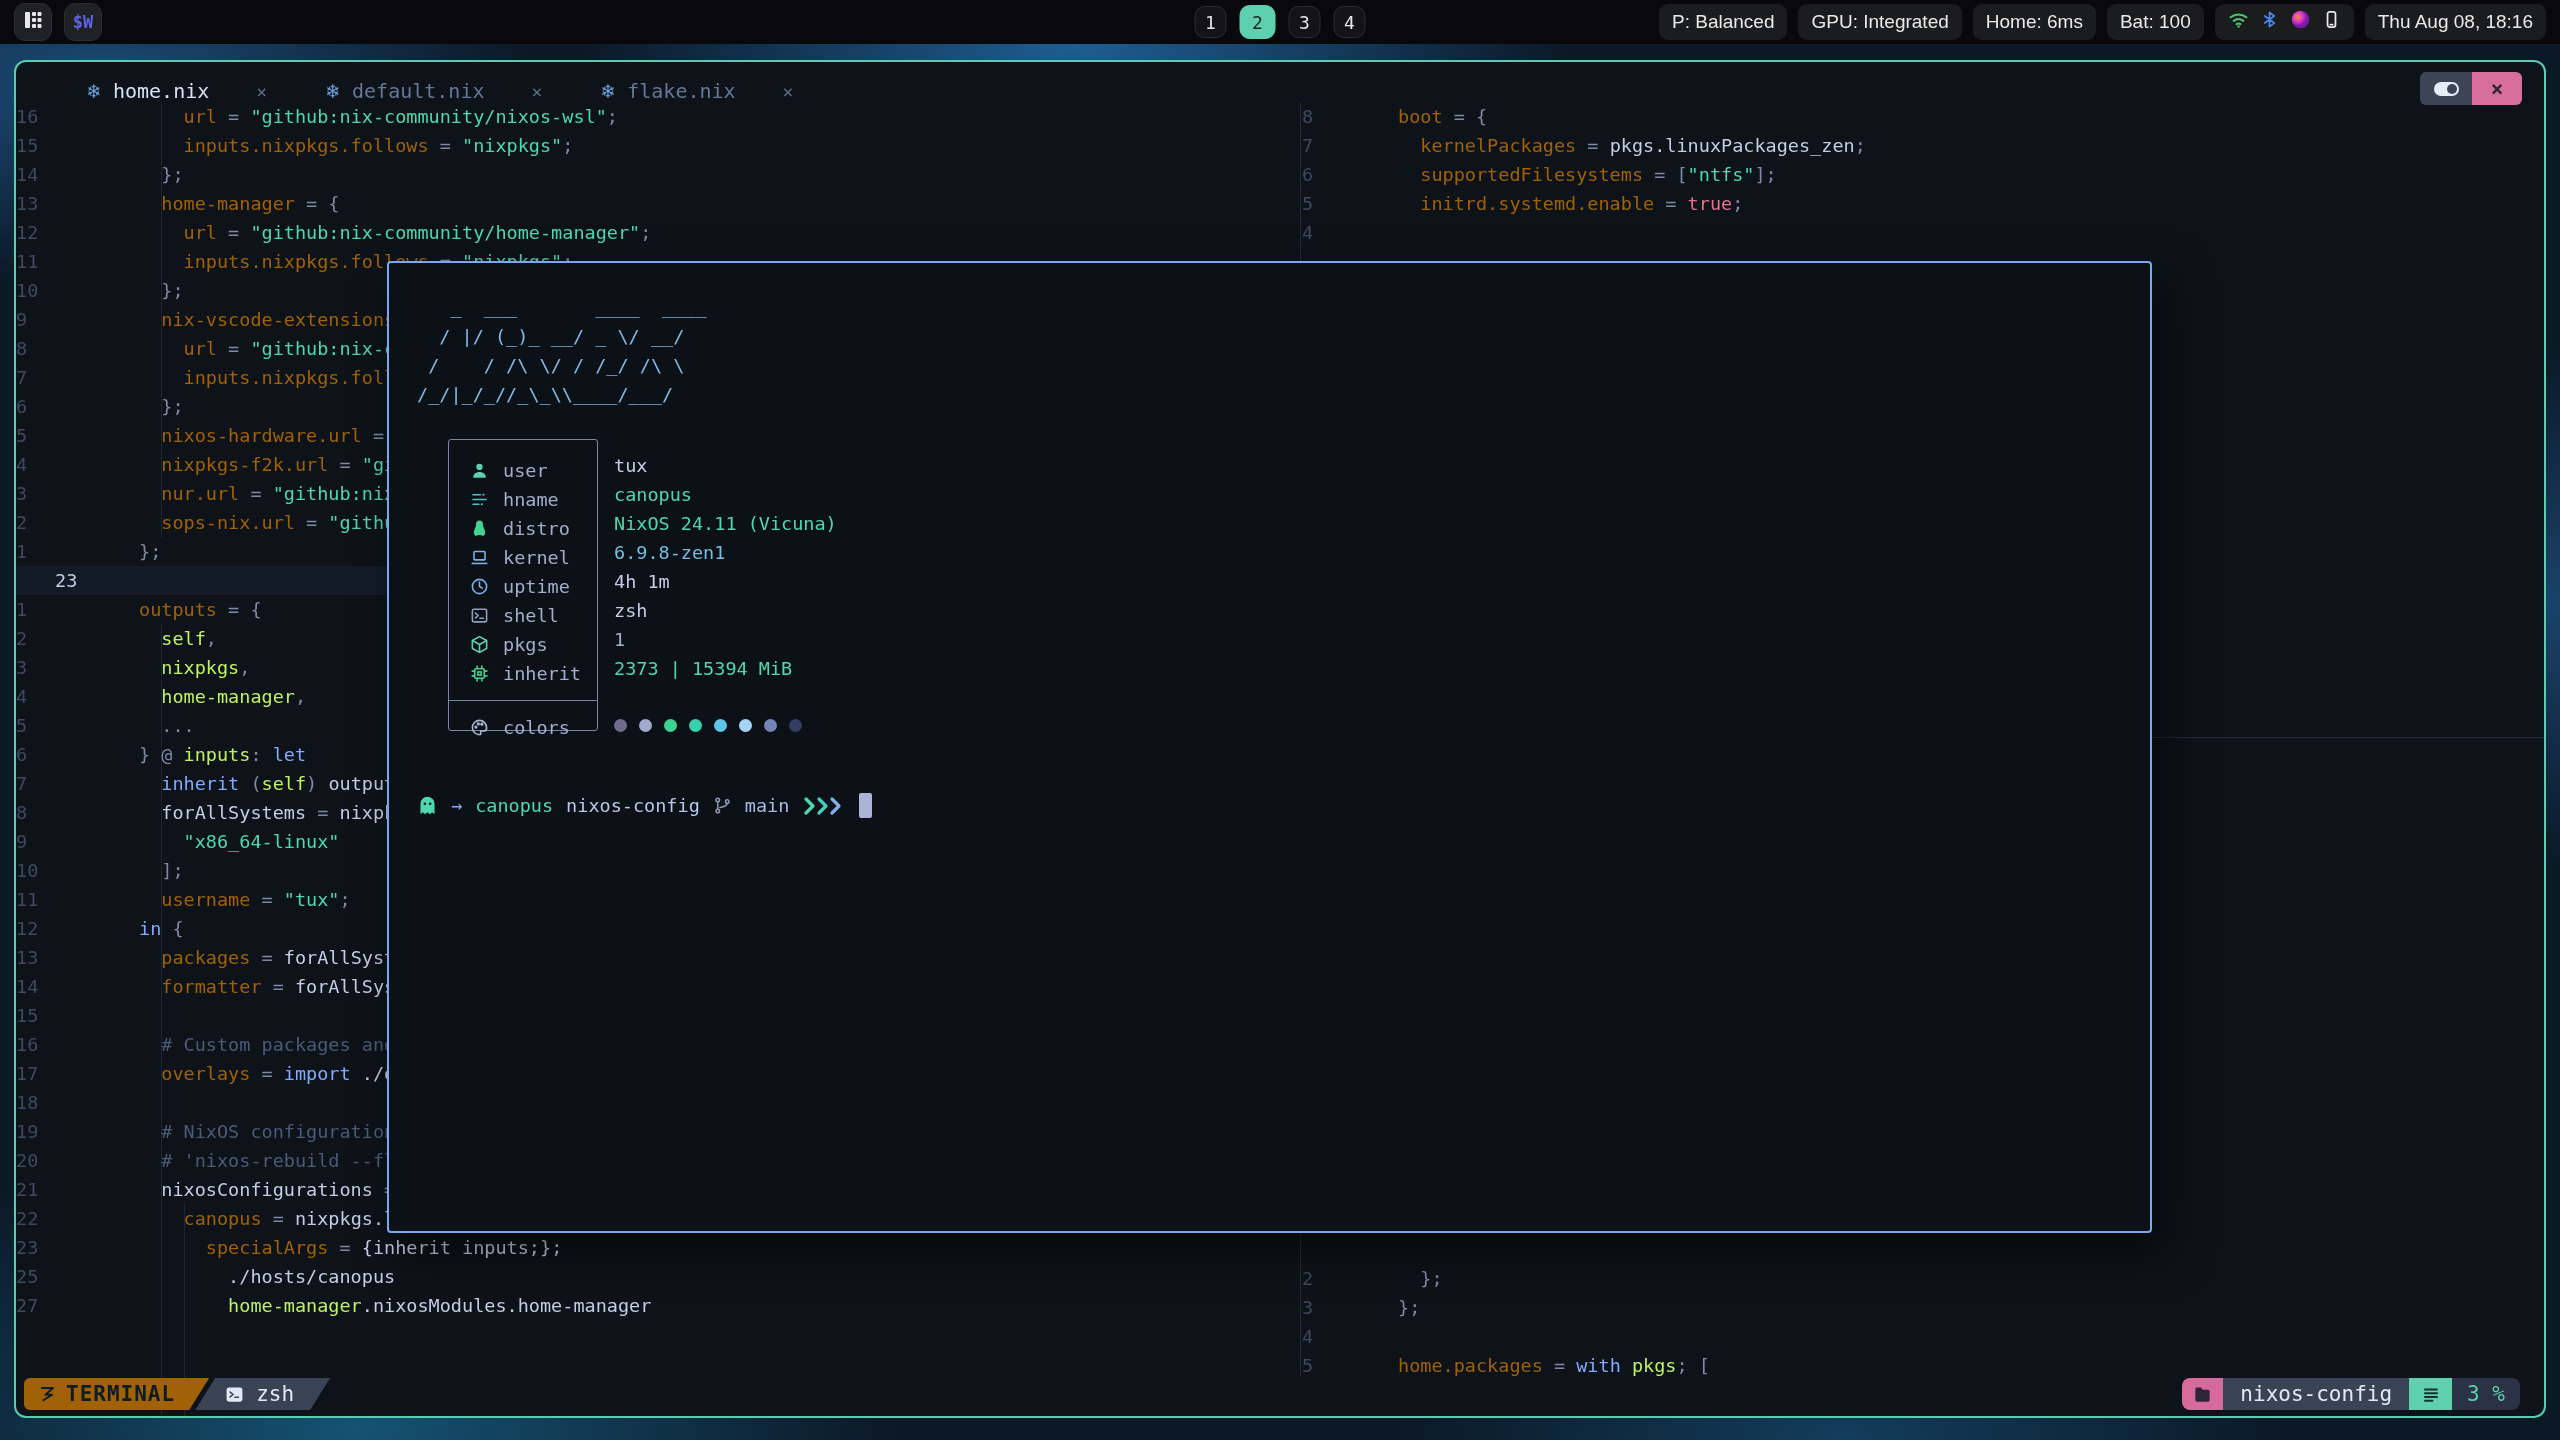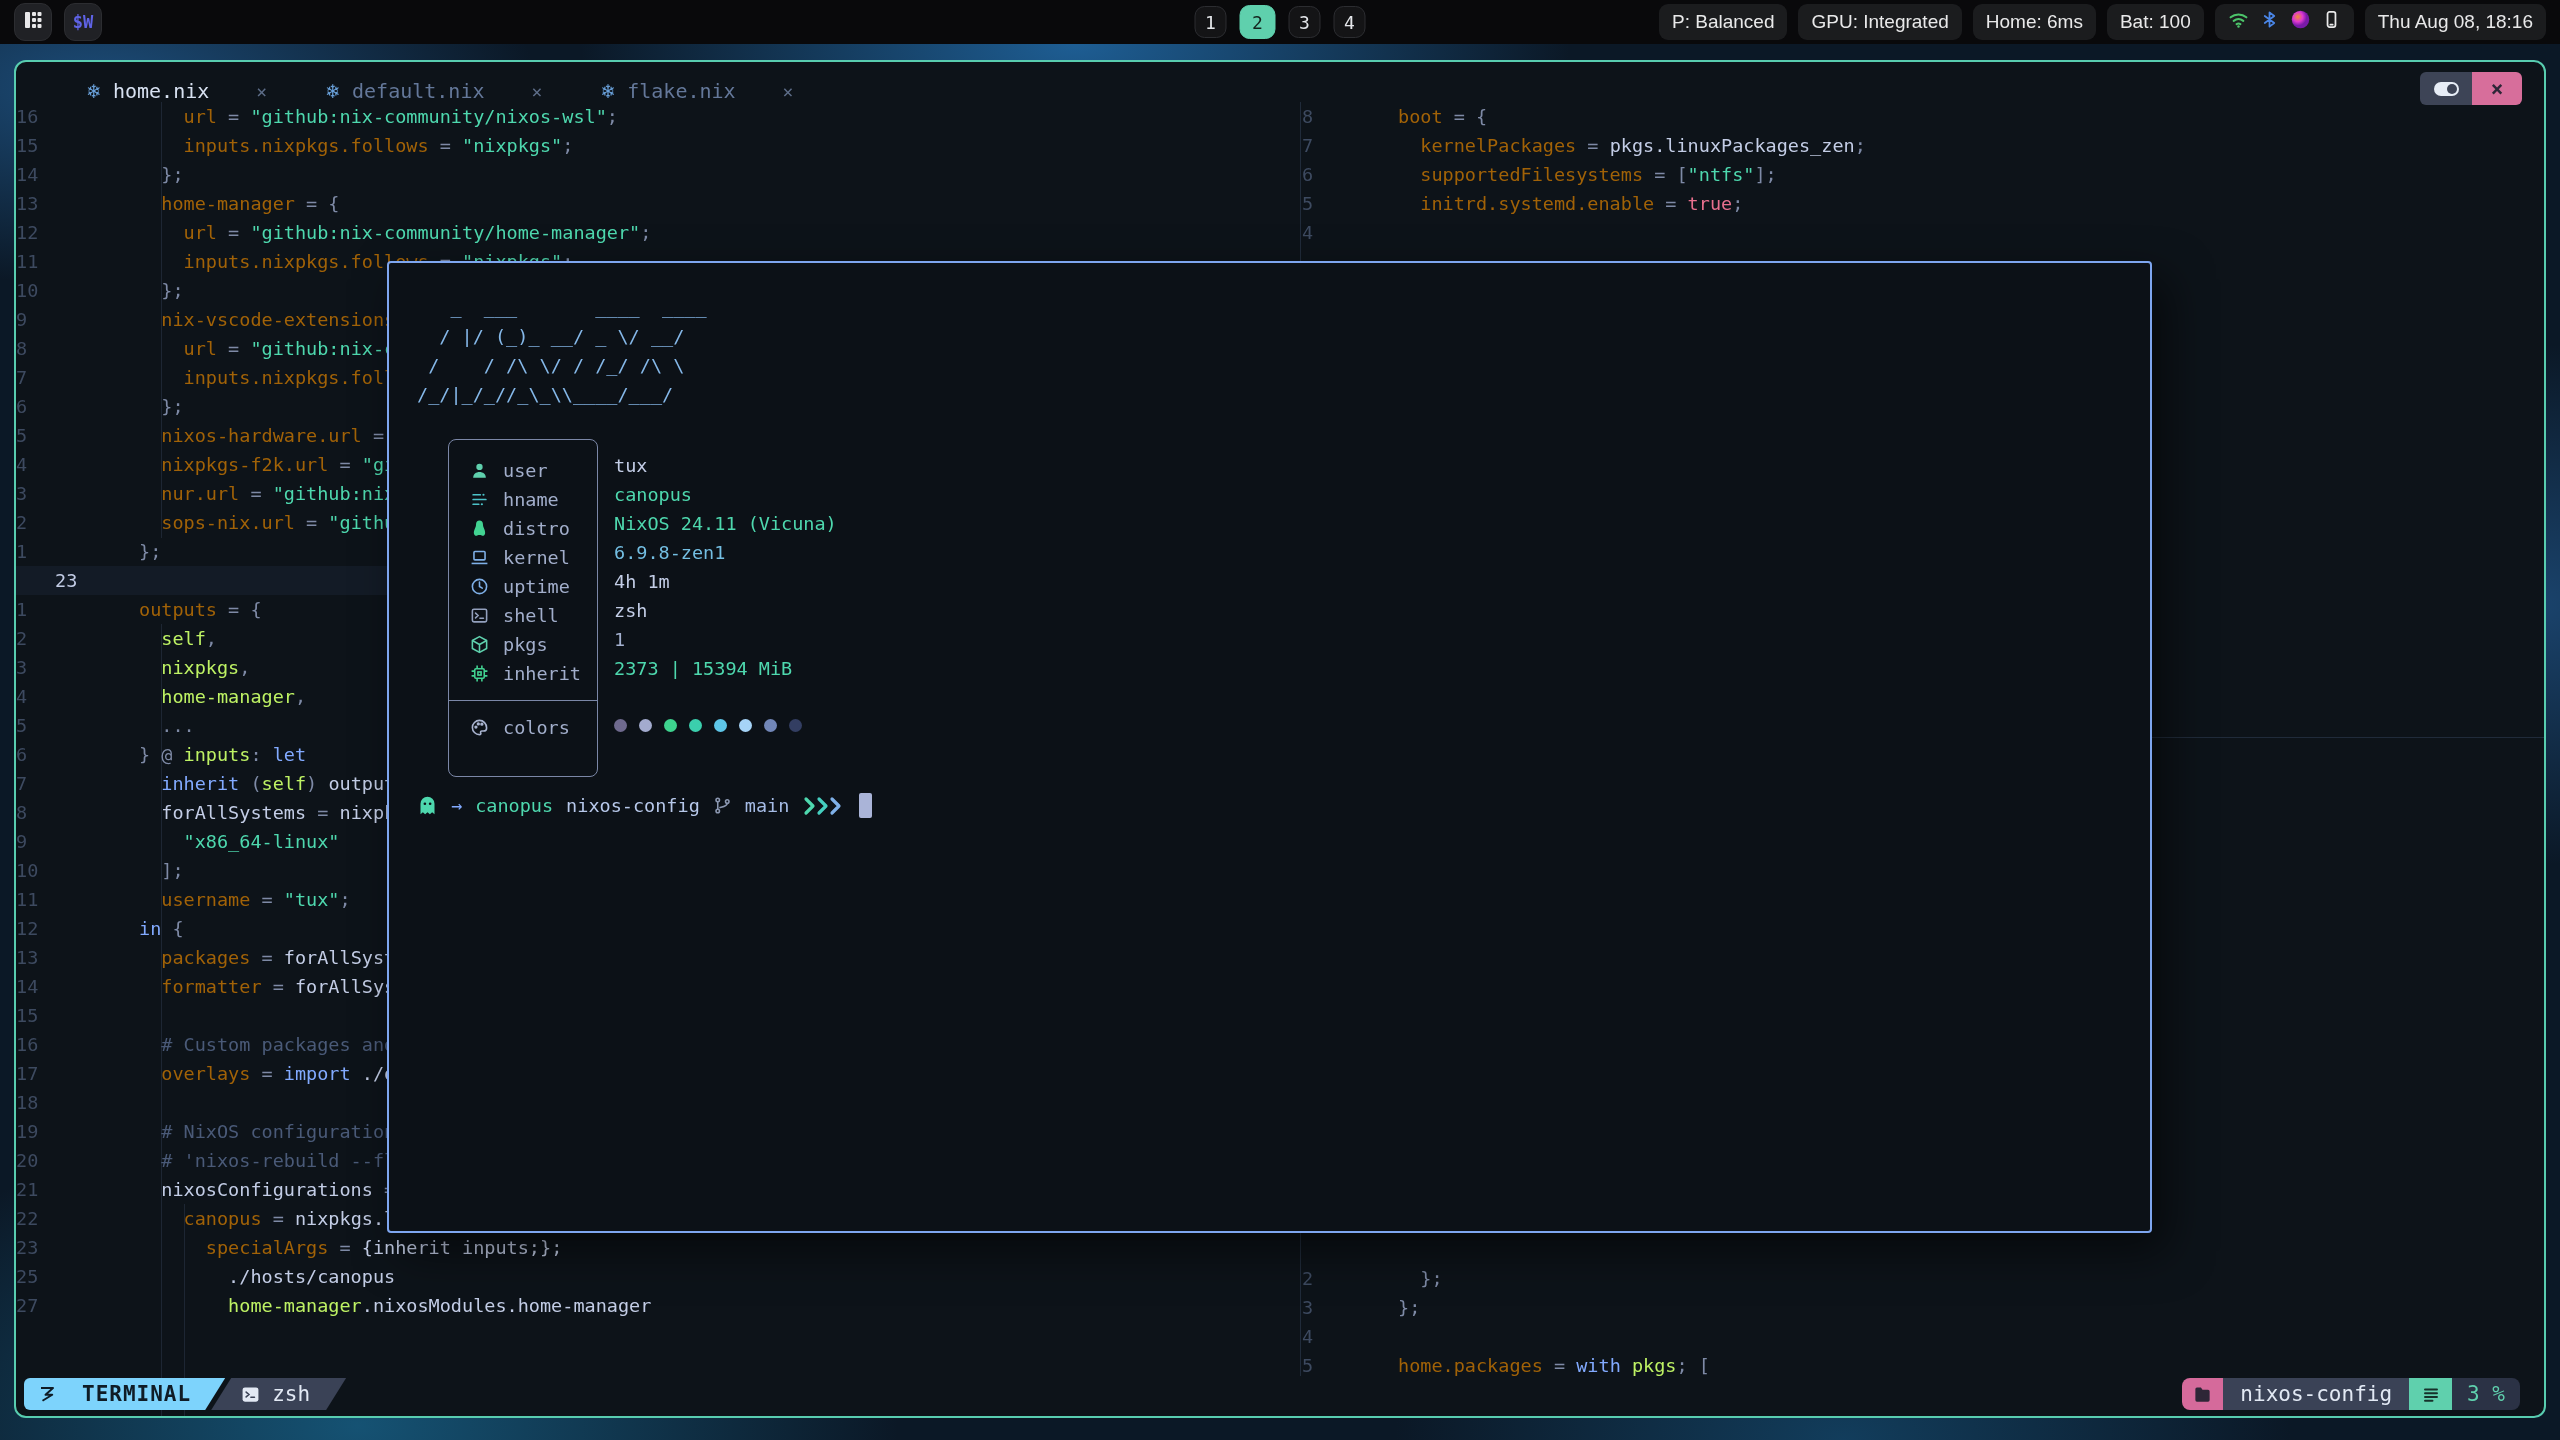--- a/index.html
+++ b/index.html
@@ -58,40 +58,40 @@
   .sg-b{color:#a16207}.sg-p{color:#7e8aa6}.sg-s{color:#4ed8ae}.sg-w{color:#c3cde6}
   .sg-l{color:#bef264}.sg-k{color:#82aaff}.sg-c{color:#4a5a78}.sg-r{color:#e8708e}
   .vdiv{position:absolute;left:1284px;top:0;bottom:0;width:1px;background:#202b3a}
   .hdiv{position:absolute;left:1286px;right:0;top:635px;height:1px;background:#202b3a}
   .iguide{position:absolute;width:1px;background:#1d2633}
   
   .float{position:absolute;left:371px;top:199px;width:1765px;height:972px;background:#0c1117;
     border:2px solid #7ea6f0;border-radius:4px;box-sizing:border-box;z-index:30;
     box-shadow:14px 18px 46px rgba(0,0,0,.55);font-size:18.5px}
   .ascii{position:absolute;left:28px;top:30px;margin:0;color:#86b9ea;font-size:18.5px;line-height:29px;font-family:inherit}
-  .fbox{position:absolute;left:59px;top:176px;width:150px;height:338px;border:1.5px solid #7b87a7;border-radius:8px;box-sizing:border-box}
+  .fbox{position:absolute;left:59px;top:176px;width:150px;height:292px;border:1.5px solid #7b87a7;border-radius:3px;box-sizing:border-box}
   .frow{display:flex;align-items:center;height:29px;padding-left:21px;gap:14px}
   .frows{padding-top:16px}
   .fsep{border-top:1.5px solid #7b87a7;margin:12px 0 12px 0}
   .ficon{width:19px;height:19px;display:inline-flex}
   .ficon svg{width:19px;height:19px}
   .flabel{color:#a2aecb}
   .fvals{position:absolute;left:225px;top:192px}
   .fval{height:29px;white-space:pre}
   .dots{position:absolute;left:225px;top:448px;height:29px;display:flex;gap:12px;align-items:center}
   .dot{width:13px;height:13px;border-radius:50%}
   .prompt{position:absolute;left:28px;top:528px;height:29px;display:flex;align-items:center;gap:13px;white-space:pre}
   .p-arrow{color:#82aaff}.p-host{color:#4ed8ae}.p-dir{color:#b7c8ea}.p-branch{color:#a6bce6}
   .cursor{width:13px;height:25px;background:#aab4d8;border-radius:2px}
   
   .statusbar{position:absolute;left:0;right:0;bottom:6px;height:32px;display:flex;align-items:center;
     font-size:21px;z-index:35}
   .seg{height:32px;display:flex;align-items:center;box-sizing:border-box}
-  .seg-mode{margin-left:8px;background:#7dd3fc;color:#0f1c26;font-weight:bold;letter-spacing:1px;
-    padding:0 34px 0 14px;gap:26px;border-radius:6px 0 0 6px;
+  .seg-mode{margin-left:8px;background:#a16207;color:#0f1c26;font-weight:bold;letter-spacing:1px;
+    padding:0 34px 0 14px;gap:10px;border-radius:6px 0 0 6px;
     clip-path:polygon(0 0,100% 0,calc(100% - 20px) 100%,0 100%)}
   .seg-shell{margin-left:-14px;background:#3a4256;color:#e2e9f4;padding:0 36px 0 30px;gap:12px;
     clip-path:polygon(20px 0,100% 0,calc(100% - 20px) 100%,0 100%)}
   .sb-right{margin-left:auto;margin-right:24px;display:flex;align-items:center}
   .seg-folder{width:41px;background:#d56a9b;border-radius:8px 0 0 8px;justify-content:center}
   .seg-dir{background:#3a4256;color:#e2e9f4;padding:0 17px}
   .seg-list{width:43px;background:#5fd0ad;justify-content:center}
   .seg-pct{background:#2b3245;color:#5fd0ad;padding:0 15px;border-radius:0 8px 8px 0}
 </style>
 </head>

